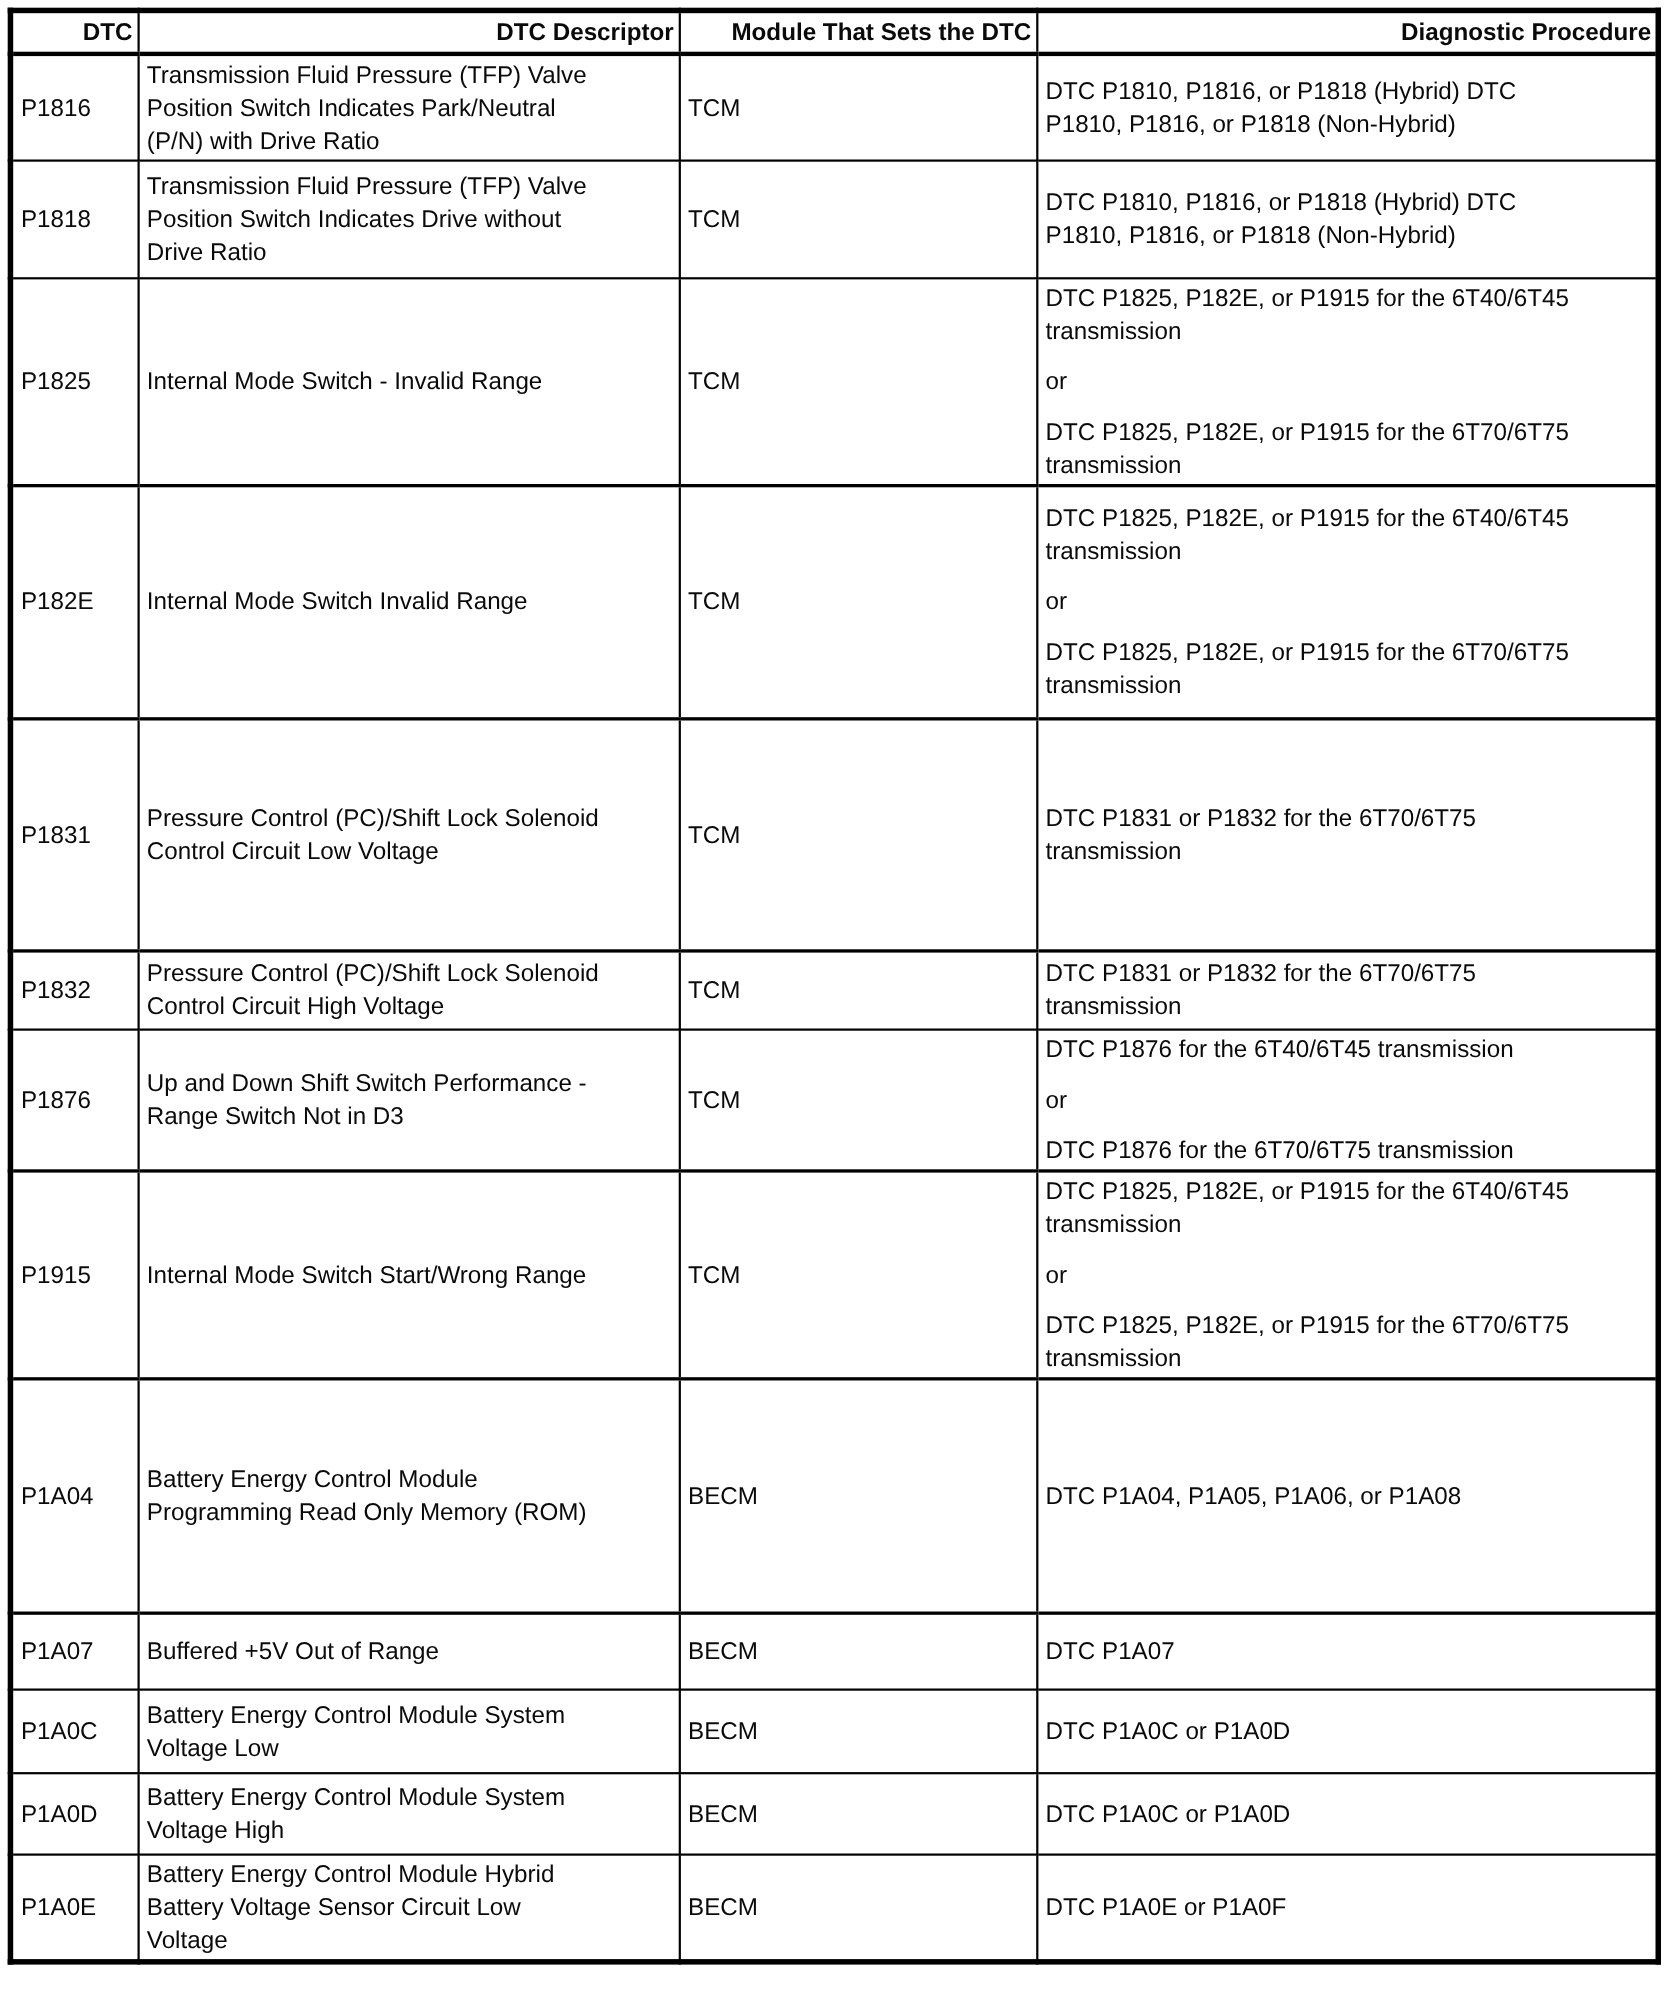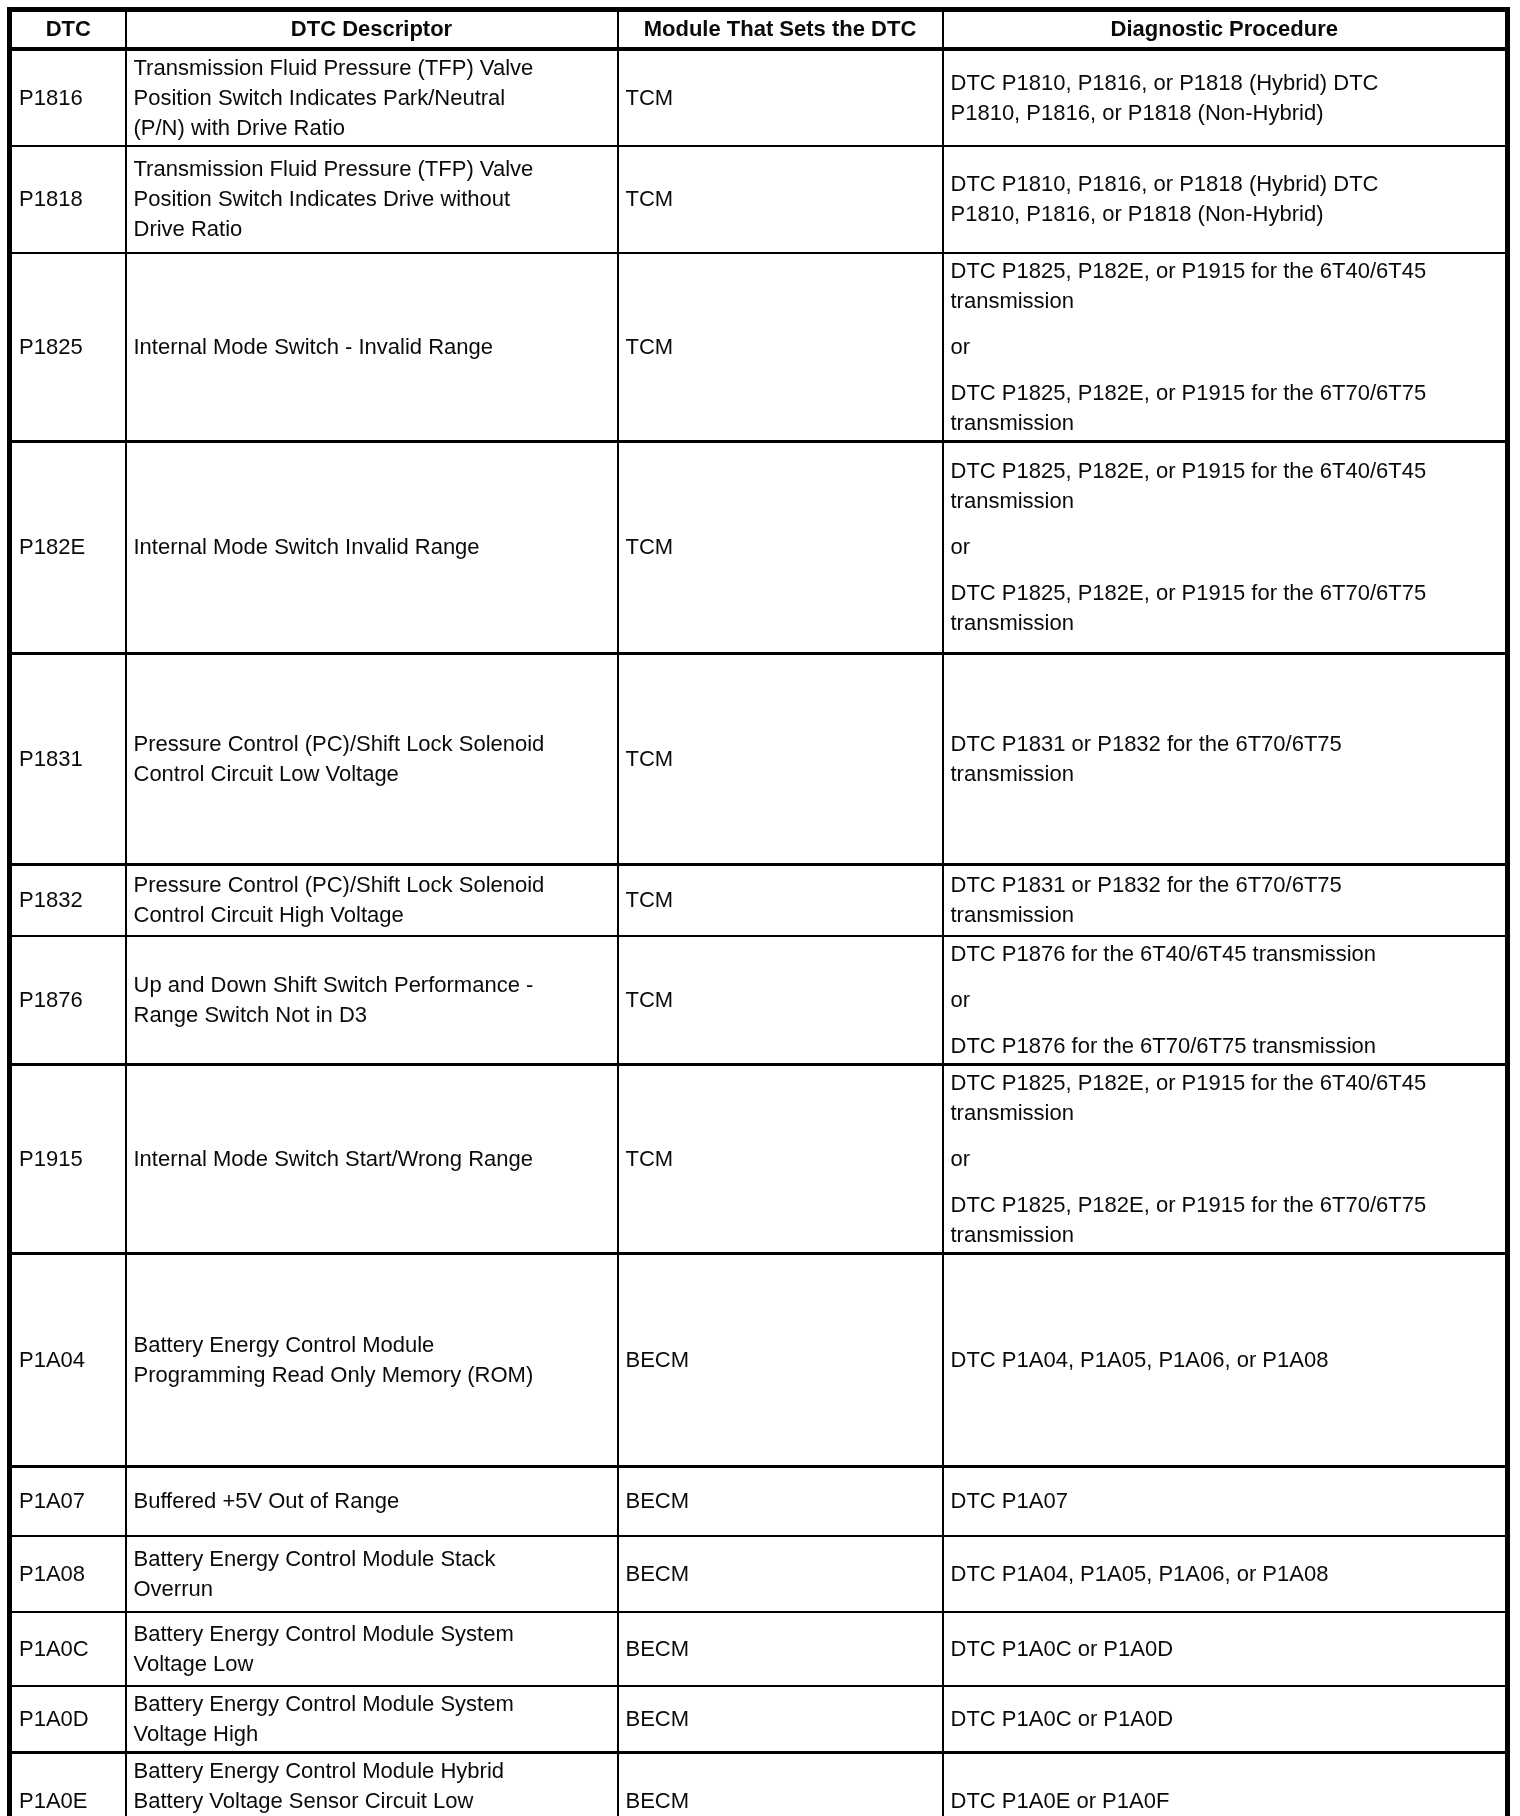--- a/index.html
+++ b/index.html
@@ -18,21 +18,21 @@
   col.c-module{width:325px;}
   col.c-proc{width:565px;}
   th,td{
     border-left:2px solid #000;border-right:2px solid #000;
     vertical-align:middle;
     font-size:22px;line-height:30px;
     padding:2px 6px 2px 7px;
     overflow:hidden;word-wrap:break-word;
   }
   thead th{
-    font-weight:bold;text-align:center;
+    font-weight:bold;text-align:right;
     border-bottom:4px solid #000;
     padding:2px 4px;
   }
   thead tr{height:39px;}
   td .celltext{white-space:pre-line;}
   td .para + .para{margin-top:16px;}
   
   tbody td{border-bottom:3px solid #000;}
   
   tbody tr:nth-child(1) td,
@@ -241,35 +241,20 @@
           </td>
           <td>
             <div class="celltext">BECM</div>
           </td>
           <td>
             <div class="celltext para">DTC P1A07</div>
           </td>
         </tr>
         <tr>
           <td>
-            <div class="celltext">P1A08</div>
-          </td>
-          <td>
-            <div class="celltext">Battery Energy Control Module Stack
-Overrun</div>
-          </td>
-          <td>
-            <div class="celltext">BECM</div>
-          </td>
-          <td>
-            <div class="celltext para">DTC P1A04, P1A05, P1A06, or P1A08</div>
-          </td>
-        </tr>
-        <tr>
-          <td>
             <div class="celltext">P1A0C</div>
           </td>
           <td>
             <div class="celltext">Battery Energy Control Module System
 Voltage Low</div>
           </td>
           <td>
             <div class="celltext">BECM</div>
           </td>
           <td>

